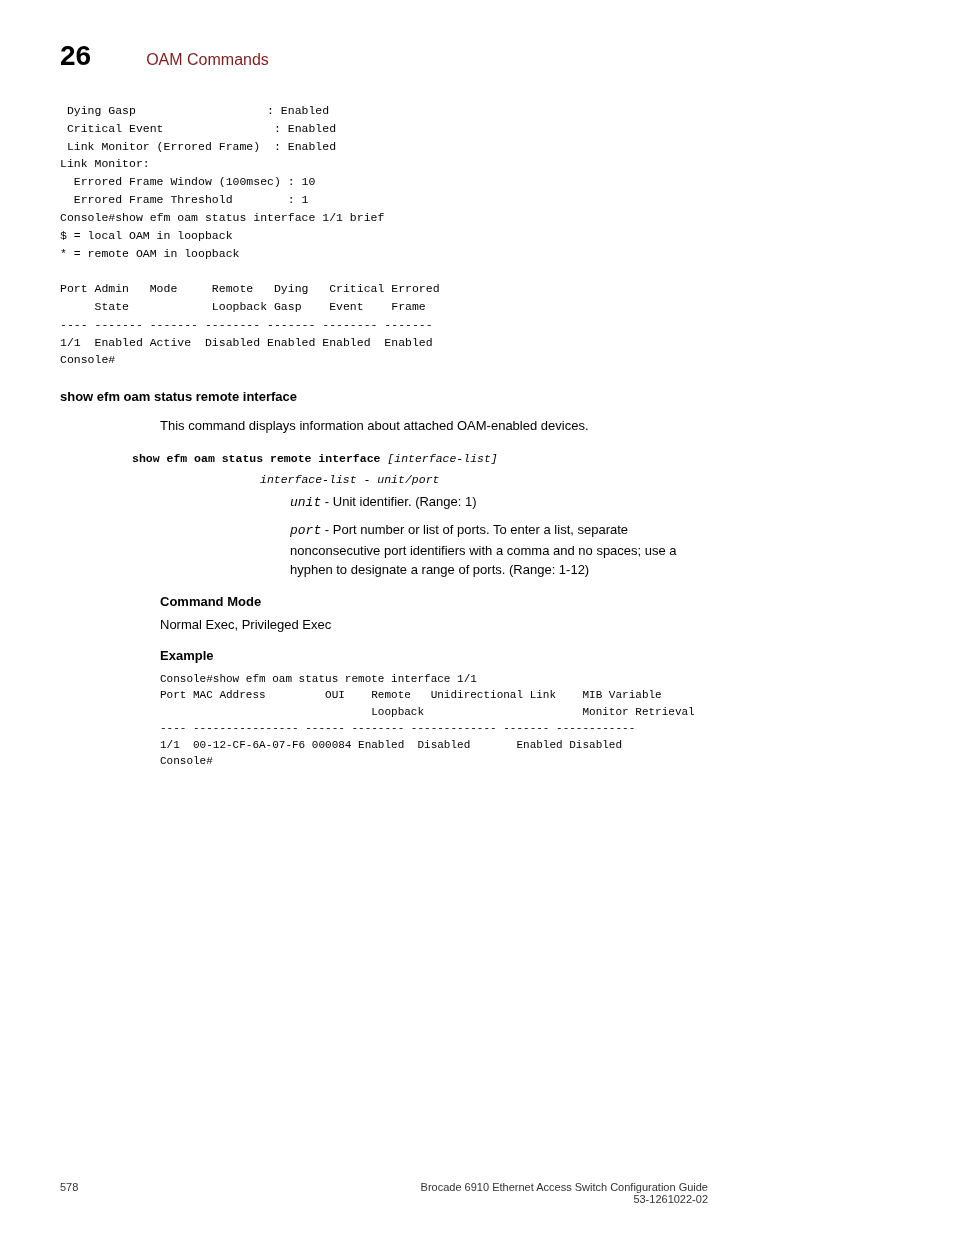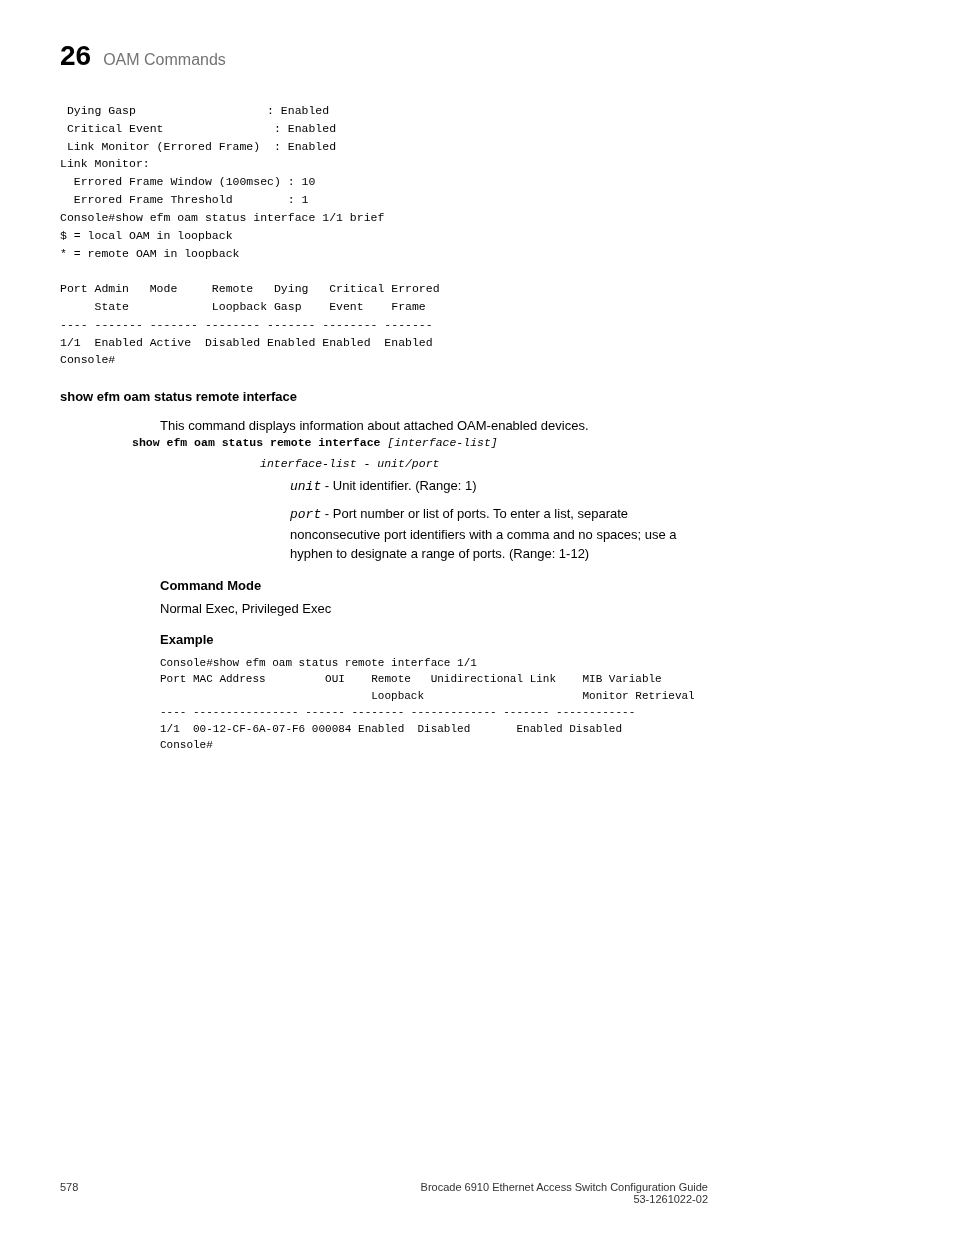--- a/index.html
+++ b/index.html
@@ -23,39 +23,41 @@
       align-items: baseline;
       margin-bottom: 30px;
     }
     .chapter-num {
       font-size: 28px;
       font-weight: bold;
       margin-right: 12px;
     }
     .chapter-title {
       font-size: 16px;
-      color: #737373;
+      color: #7f1d1d;
+      margin-left: 43px;
     }
     .code-block {
       font-family: 'Courier New', Courier, monospace;
       font-size: 11.5px;
       line-height: 1.55;
       margin-bottom: 20px;
       color: #000;
       white-space: pre;
     }
     .section-heading {
       font-size: 13px;
       font-weight: bold;
       margin-bottom: 12px;
       margin-top: 10px;
     }
     .description {
       font-size: 13px;
       margin-left: 100px;
+      margin-bottom: 16px;
       line-height: 1.5;
     }
     .subsection-heading {
       font-size: 13px;
       font-weight: bold;
       margin-left: 100px;
       margin-bottom: 8px;
     }
     .syntax-command {
       font-family: 'Courier New', Courier, monospace;

